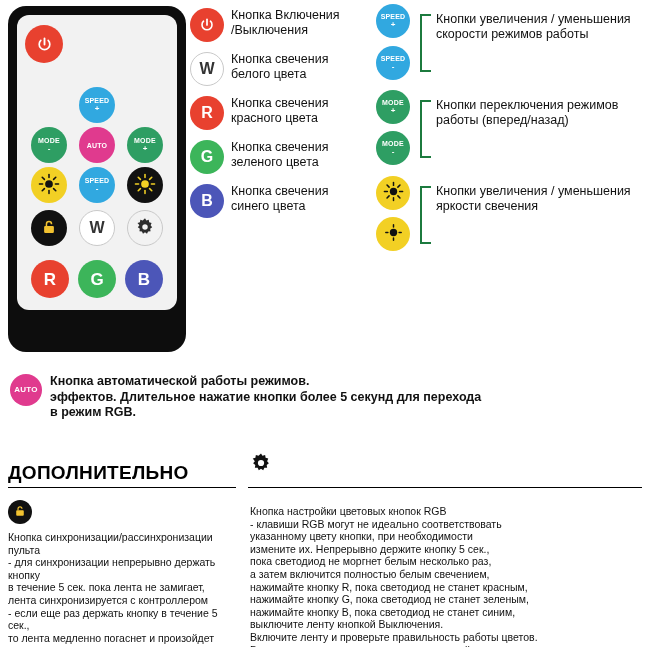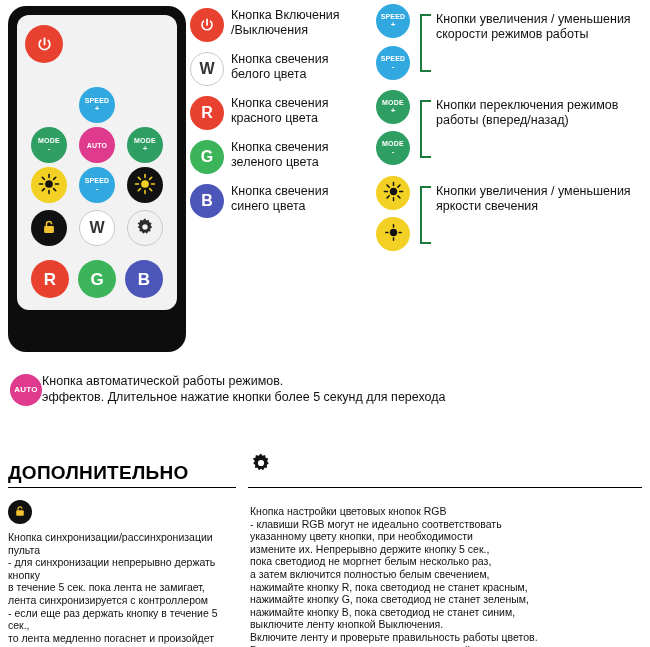--- a/index.html
+++ b/index.html
@@ -312,23 +312,24 @@
     </svg>
   </span>
 </div>
 <div class="bracket" style="left:420px; top:186px; height:54px;"></div>
 <div class="legend" style="left:436px; top:184px; width:210px; white-space:pre-line;">Кнопки увеличения / уменьшения
 яркости свечения</div>
 
 <div class="btn c-auto abs" style="left:10px; top:374px; width:32px; height:32px;">
   <span class="lbl" style="font-size:8px;">AUTO</span>
 </div>
-<div class="para" style="left:42px; top:374px; width:596px;">
+<div class="para" style="left:50px; top:374px; width:596px;font-weight:bold;">
   <div>Кнопка автоматической работы режимов.</div>
   <div>эффектов. Длительное нажатие кнопки более 5 секунд для перехода</div>
+  <div>в режим RGB.</div>
 </div>
 
 <div id="dop-title">ДОПОЛНИТЕЛЬНО</div>
 <div class="hr" style="left:8px; top:487px; width:228px;"></div>
 <div class="hr" style="left:248px; top:487px; width:394px;"></div>
 
 <div class="abs" style="left:250px; top:452px;">
   <svg width="22" height="22" viewBox="0 0 24 24">
     <path fill="#111" d="M12 1.6l1.6 2.5 2.9-.8.5 3 2.9.9-1.2 2.8 1.9 2.3-2.4 1.8.5 3-3 .2-1.3 2.7-2.4-1.6-2.4 1.6-1.3-2.7-3-.2.5-3-2.4-1.8 1.9-2.3L3.0 7.2l2.9-.9.5-3 2.9.8z"></path>
     <circle cx="12" cy="12" r="3.4" fill="#ffffff"></circle>

